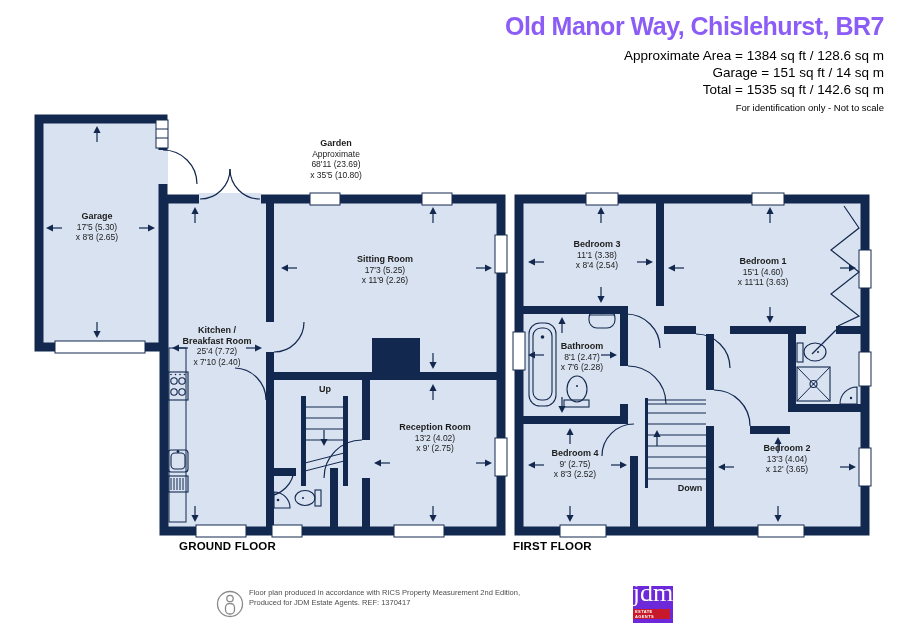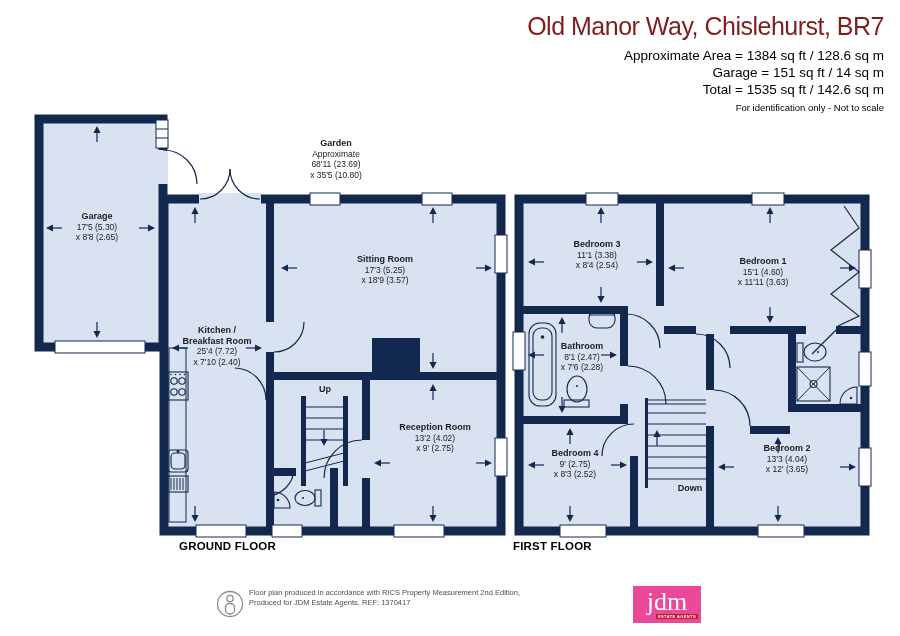--- a/index.html
+++ b/index.html
@@ -11,31 +11,31 @@
   .wall{fill:#13284F;stroke:none;}
   .win{fill:#ffffff;stroke:#13284F;stroke-width:1;}
   .opening{fill:#D8E2F0;stroke:none;}
   .door{fill:none;stroke:#13284F;stroke-width:1.2;}
   .thin{fill:none;stroke:#13284F;stroke-width:1;}
   .fix{fill:none;stroke:#13284F;stroke-width:1.1;}
   .arrfill{fill:#13284F;stroke:none;}
   .arrline{stroke:#13284F;stroke-width:1.2;}
   
   .titleblock{position:absolute;top:12px;right:16px;text-align:right;}
-  .titleblock h1{margin:0 0 6px 0;font-size:25px;font-weight:400;color:#7f1d1d;letter-spacing:-0.5px;}
+  .titleblock h1{margin:0 0 6px 0;font-size:25px;font-weight:700;color:#8b5cf6;letter-spacing:-0.5px;}
   .area-line{font-size:13.5px;line-height:17px;color:#000;}
   .small-note{font-size:9.5px;margin-top:4px;color:#000;}
   .room-label{position:absolute;transform:translateX(-50%);text-align:center;white-space:nowrap;}
   .room-label span{display:block;font-size:8.5px;line-height:10.5px;}
   .room-label .rname{font-weight:700;font-size:9px;}
   .floor-label{position:absolute;font-size:11.5px;font-weight:700;color:#000;letter-spacing:0.2px;}
   .stair-label{position:absolute;transform:translateX(-50%);font-size:9px;font-weight:700;}
   .footer-text{position:absolute;left:249px;top:588px;font-size:7.5px;line-height:9.5px;color:#4d4d4d;}
-  .logo{position:absolute;left:633px;top:586px;width:68px;height:37px;background:#ec4899;
-        display:flex;align-items:center;justify-content:center;}
+  .logo{position:absolute;left:633px;top:586px;width:40px;height:37px;background:#6d28d9;
+        display:flex;justify-content:center;}
   .logo .logo-word{color:#fff;font-family:"Liberation Serif","DejaVu Serif",serif;
         font-size:26px;font-weight:400;line-height:26px;margin-top:-6px;}
   .logo .logo-ribbon{position:absolute;right:3px;bottom:4px;background:#C8192B;color:#fff;
         font-size:4px;line-height:5px;padding:0 2px;letter-spacing:0.4px;font-weight:700;}
 </style>
 </head>
 <body>
 
 <div class="canvas">
 
@@ -307,21 +307,21 @@
   </div>
   <div class="room-label" style="left:217px;top:325px;">
     <span class="rname">Kitchen /</span>
     <span class="rname">Breakfast Room</span>
     <span>25'4 (7.72)</span>
     <span>x 7'10 (2.40)</span>
   </div>
   <div class="room-label" style="left:385px;top:254px;">
     <span class="rname">Sitting Room</span>
     <span>17'3 (5.25)</span>
-    <span>x 18'9 (3.57)</span>
+    <span>x 11'9 (2.26)</span>
   </div>
   <div class="room-label" style="left:435px;top:422px;">
     <span class="rname">Reception Room</span>
     <span>13'2 (4.02)</span>
     <span>x 9' (2.75)</span>
   </div>
   <div class="room-label" style="left:597px;top:239px;">
     <span class="rname">Bedroom 3</span>
     <span>11'1 (3.38)</span>
     <span>x 8'4 (2.54)</span>

